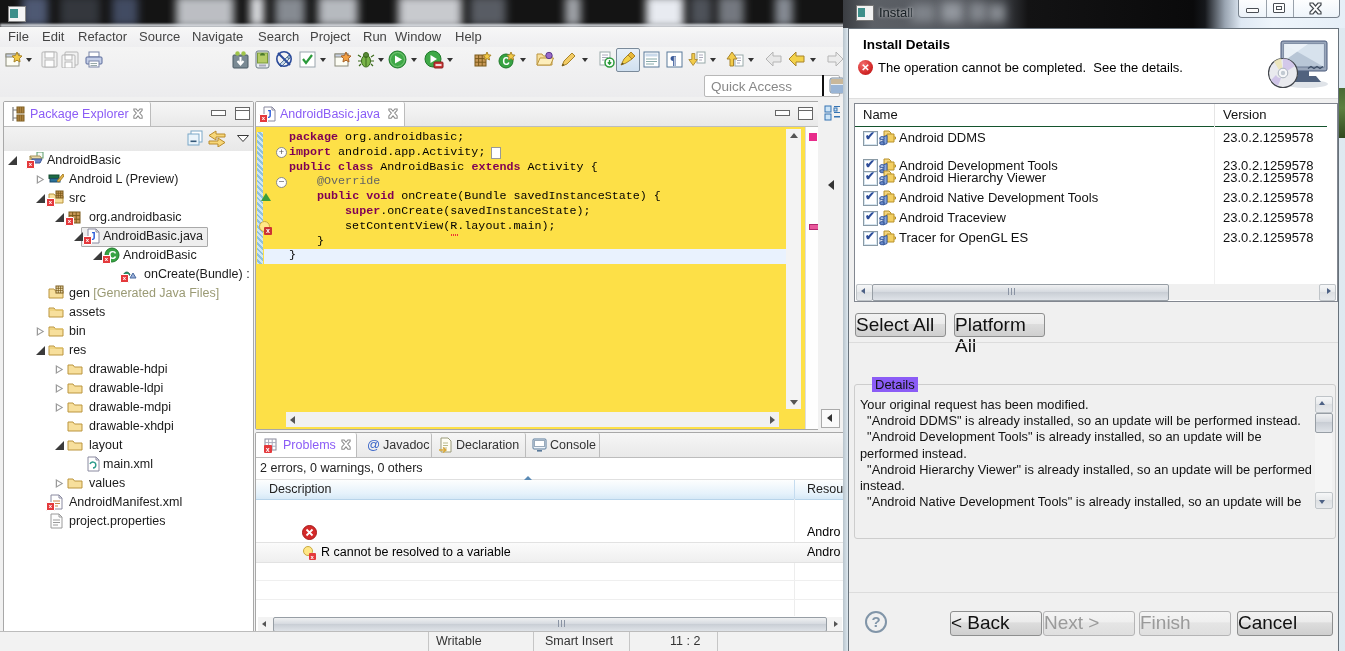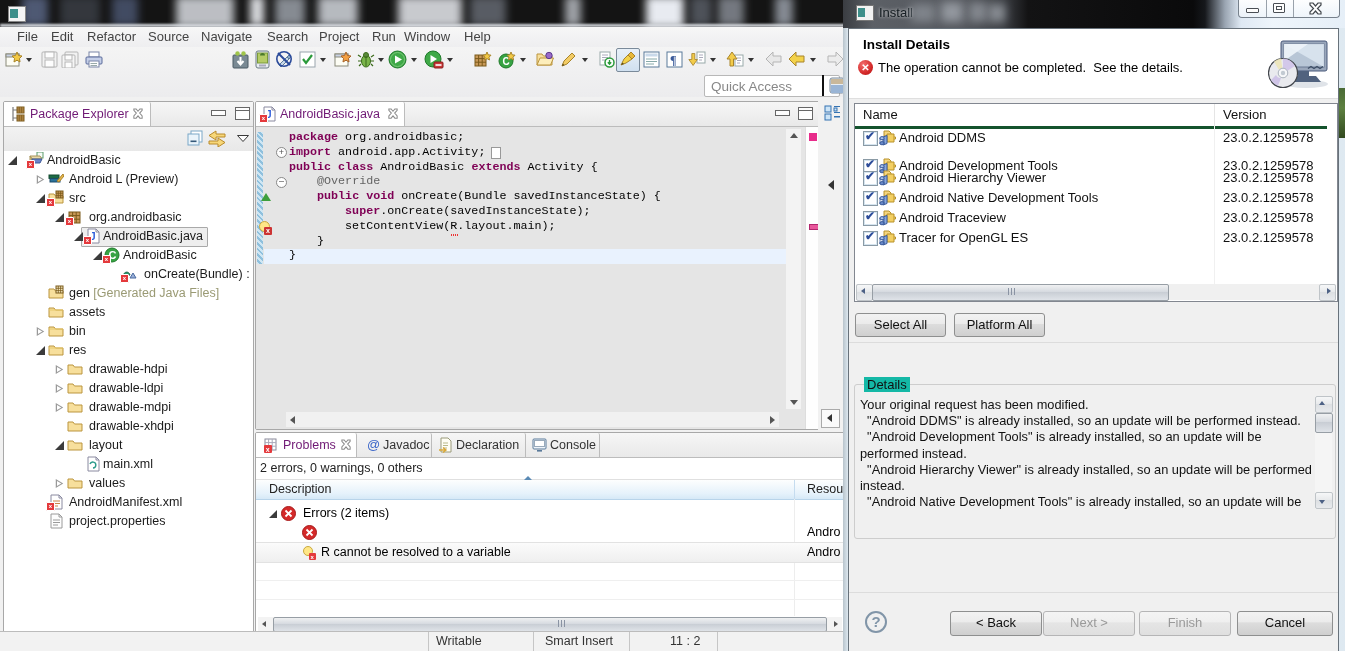--- a/index.html
+++ b/index.html
@@ -6,53 +6,53 @@
 .ab{position:absolute;}
 #root{position:absolute;left:0;top:0;width:1345px;height:651px;}
 
 #tbar{left:0;top:0;width:845px;height:27px;background:#141414;overflow:hidden;}
 #tbar .blob{position:absolute;filter:blur(4px);}
 #ttext{left:30px;top:5px;font-size:13px;color:#111;text-shadow:0 0 3px rgba(255,255,255,.75),0 0 6px rgba(255,255,255,.5);z-index:5;}
 #ticon{left:8px;top:6px;width:16px;height:14px;background:#f4f4f4;border:1px solid #888;z-index:5;}
 #ticon .in{position:absolute;left:1px;top:2px;width:8px;height:9px;background:#3e8f8a;}
 
 #menubar{left:0;top:27px;width:845px;height:20px;background:linear-gradient(#f7f7f7,#eeeef0);color:#444;font-size:13px;}
-#menubar span{position:absolute;top:2px;margin-left:9px;}
+#menubar span{position:absolute;top:2px;}
 
 #toolzone{left:0;top:47px;width:845px;height:50px;background:linear-gradient(#f4f4f4,#ececee);}
 .drop{position:absolute;width:0;height:0;border-left:3.5px solid transparent;border-right:3.5px solid transparent;border-top:4px solid #333;}
 
 #qa{left:680px;top:75px;width:134px;height:20px;background:#fff;border:1px solid #b8b8b8;border-radius:2px;margin-left:24px;}
 #qa span{position:absolute;left:6px;top:3px;color:#888;font-size:13.5px;}
 #perssep{left:822px;top:75px;width:2px;height:21px;background:#111;}
 
 #winbg{left:0;top:97px;width:845px;height:535px;background:#f1f1f1;}
 
 .panel{border:1px solid #a8a8a8;border-radius:2px;background:#fff;}
 .tabrow{position:absolute;left:0;top:0;right:0;height:24px;background:linear-gradient(#f6f6f6,#e9e9e9);border-bottom:1px solid #bcbcbc;}
 .tab{position:absolute;top:0;height:24px;background:#fff;border-right:1px solid #bcbcbc;border-radius:2px 2px 0 0;}
-.tab .lab{position:absolute;top:5px;font-size:12.5px;color:#701a75;white-space:nowrap;}
+.tab .lab{position:absolute;top:5px;font-size:12.5px;color:#8b5cf6;white-space:nowrap;}
 .minmax{position:absolute;top:5px;width:13px;height:11px;border:1px solid #666;background:#fdfdfd;}
 .minmax.mn{height:4px;margin-top:3px;}
 .minmax.mx::before{content:"";position:absolute;left:0;top:2px;right:0;height:1px;background:#666;}
 
 #pkg{left:3px;top:101px;width:249px;height:531px;}
 #pkgtools{position:absolute;left:0;top:25px;right:0;height:24px;background:linear-gradient(#f2f2f2,#e8e8e8);}
 #tree{position:absolute;left:0;top:49px;right:0;bottom:0;background:#fff;font-size:12.5px;color:#1b1b1b;}
 .trow{position:absolute;height:19px;white-space:nowrap;}
 .trow .txt{position:absolute;top:2px;}
 .arr{position:absolute;top:5px;width:9px;height:9px;}
 .arr.open{clip-path:polygon(100% 0,100% 100%,0 100%);background:#3b3b3b;}
 .arr.closed{clip-path:polygon(8% 0,92% 50%,8% 100%);background:#9a9a9a;}
 .arr.closed::after{content:"";position:absolute;left:1.5px;top:2px;width:6px;height:5px;clip-path:polygon(8% 0,80% 50%,8% 100%);background:#fff;}
 .ticon{position:absolute;top:1px;width:16px;height:16px;}
 
 #ed{left:255px;top:101px;width:563px;height:327px;}
 #edtabrow{position:absolute;left:0;top:0;right:0;height:24px;background:linear-gradient(#f6f6f6,#e9e9e9);border-bottom:1px solid #bcbcbc;}
-#edbody{position:absolute;left:0;top:25px;right:0;bottom:0;background:#e5e5e5;}
+#edbody{position:absolute;left:0;top:25px;right:0;bottom:0;background:#fde047;}
 #code{position:absolute;left:33px;top:3px;font-family:"Liberation Mono",monospace;font-size:11.7px;line-height:14.8px;white-space:pre;color:#000;}
 #code .k{color:#7f0055;font-weight:bold;}
 #code .g{color:#646464;}
 #curline{position:absolute;left:8px;top:122px;width:524px;height:15px;background:#e9f2fe;}
 #lstripe{position:absolute;left:1px;top:5px;width:6px;height:132px;background:repeating-linear-gradient(45deg,#cfe6f3 0,#cfe6f3 2px,#8fc0dd 2px,#8fc0dd 4px);}
 #edvs{position:absolute;right:18px;top:2px;width:15px;bottom:20px;background:#f3f3f3;}
 #edhs{position:absolute;left:30px;bottom:2px;height:15px;right:40px;background:#f1f1f1;}
 #edruler{position:absolute;right:0;top:0;width:13px;bottom:0;background:#fefefe;border-left:1px solid #ddd;}
 
 #pb{left:255px;top:432px;width:588px;height:199px;}
@@ -69,21 +69,21 @@
 
 #dlg{left:843px;top:0;width:536px;height:651px;}
 #dlgtitle{position:absolute;left:0;top:0;width:100%;height:28px;background:linear-gradient(90deg,#3a3d42 0,#5c6066 30px,#54575d 120px,#3c3f44 160px,#131314 185px,#0a0a0b 350px,#16181c 362px,#9aa5b2 382px,#dfe9f4 398px,#eef5fb 430px,#e2ecf6 100%);}
 #dlgtitle .blob{position:absolute;filter:blur(5px);}
 .capgrp{left:395px;top:0;height:17px;display:flex;border:1px solid #77818c;border-top:none;border-radius:0 0 4px 4px;overflow:hidden;background:rgba(255,255,255,.35);}
 .cap{position:relative;height:17px;border-right:1px solid #99a2ab;background:linear-gradient(rgba(255,255,255,.85),rgba(235,243,250,.5));}
 .cap:last-child{border-right:none;}
 #dlgframe{position:absolute;left:0;top:28px;width:100%;height:623px;background:linear-gradient(90deg,#b8c4cc,#dde8f0 5px,#e8f1f8 50%,#dde8f0 calc(100% - 9px),#9aa6ae calc(100% - 4px),#3d4449);}
 #dlgc{position:absolute;left:5px;top:28px;width:489px;height:623px;background:#f0f0f0;border:1px solid #68727b;}
 #dlghead{position:absolute;left:0;top:0;width:100%;height:69px;background:#fff;border-bottom:1px solid #dfdfdf;}
-.btn{position:absolute;background:linear-gradient(#f2f2f2,#ebebeb 45%,#dddddd 46%,#cfcfcf);border:1px solid #8e8f8f;border-radius:3px;font-size:13px;color:#111;text-align:center;}
+.btn{position:absolute;background:linear-gradient(#f2f2f2,#ebebeb 45%,#dddddd 46%,#cfcfcf);border:1px solid #8e8f8f;border-radius:3px;font-size:19px;color:#111;text-align:left;}
 .btn.dis{color:#9a9a9a;border-color:#b5b5b6;background:linear-gradient(#f4f4f4,#efefef 45%,#e5e5e5 46%,#dfdfdf);}
 .sbthumb{position:absolute;background:linear-gradient(#f0f1f2,#d6dae0 45%,#c8cdd4 46%,#dfe3e8);border:1px solid #979ea5;border-radius:2px;}
 .sbbtn{position:absolute;background:linear-gradient(#f6f7f8,#e8eaec 45%,#dcdfe2 46%,#e8eaed);border:1px solid #bfc4c8;border-radius:2px;}
 .tri{position:absolute;width:0;height:0;}
 .fold{width:9px;height:9px;border:1px solid #888;border-radius:50%;background:#fff;color:#555;font-size:9px;line-height:9px;text-align:center;}
 .ticon svg{position:absolute;left:0;top:0;}
 .badge{position:absolute;left:-2px;bottom:-1px;width:7px;height:7px;background:#e4393c;border:1px solid #fff;border-radius:1px;color:#fff;font-size:6px;line-height:7px;text-align:center;font-weight:bold;}
 
 #dtable{left:5px;top:74px;width:482px;height:197px;background:#fff;border:1px solid #828790;font-size:13px;color:#111;}
 .drowi{position:absolute;left:1px;right:1px;height:20px;}
@@ -628,28 +628,20 @@
     </div>
     <div id="pbbody">
       <div id="pbinfo">2 errors, 0 warnings, 0 others</div>
       <div id="pbhead">
         <span class="pcell" style="left:13px">Description</span>
         <div class="ab" style="left:538px;top:0;width:1px;height:19px;background:#c5dcef"></div>
         <span class="pcell" style="left:551px">Resou</span>
         <div class="tri" style="left:268px;top:-4px;border-left:4px solid transparent;border-right:4px solid transparent;border-bottom:4px solid #5a8ab5"></div>
       </div>
       <div class="ab" style="left:538px;top:41px;width:1px;height:117px;background:#ededed"></div>
-      <div class="prow" style="top:46px">
-        <div class="arr open" style="left:13px;top:6px;width:8px;height:8px"></div>
-        <svg class="ab" style="left:25px;top:2px" width="15" height="15" viewBox="0 0 15 15">
-            <circle cx="7.5" cy="7.5" r="7" fill="#d42a2a" stroke="#a81a1a"></circle>
-            <path d="M4.5 4.5 L10.5 10.5 M10.5 4.5 L4.5 10.5" stroke="#fff" stroke-width="1.8"></path>
-          </svg>
-        <span class="pcell" style="left:47px">Errors (2 items)</span>
-        </div>
       <div class="prow" style="top:65px">
         <svg class="ab" style="left:46px;top:2px" width="15" height="15" viewBox="0 0 15 15">
             <circle cx="7.5" cy="7.5" r="7" fill="#d42a2a" stroke="#a81a1a"></circle>
             <path d="M4.5 4.5 L10.5 10.5 M10.5 4.5 L4.5 10.5" stroke="#fff" stroke-width="1.8"></path>
           </svg>
         <span class="pcell" style="left:551px">Andro</span>
         </div>
       <div class="prow" style="top:84px;background:linear-gradient(#fbfbfb,#efefef);border-top:1px solid #e2e2e2;border-bottom:1px solid #e2e2e2">
         <svg class="ab" style="left:46px;top:2px" width="15" height="15" viewBox="0 0 15 15">
             <circle cx="6" cy="6" r="4.5" fill="#ffe787" stroke="#c9a93f"></circle>
@@ -726,21 +718,21 @@
           <circle cx="15" cy="34" r="14.5" fill="#e9eaee" stroke="#42464c" stroke-width="1.2"></circle>
           <path d="M15 19.5 A14.5 14.5 0 0 1 27 27 L19 32 A5 5 0 0 0 15 29 Z" fill="#cdbfe8" opacity="0.8"></path>
           <path d="M6 22.5 A14.5 14.5 0 0 1 13 19.6 L14.3 29 A5 5 0 0 0 11 31 Z" fill="#ece5b2" opacity="0.8"></path>
           <path d="M3 41 A14.5 14.5 0 0 0 10 46.7 L13 39 A5 5 0 0 1 8 36 Z" fill="#c3b4e4" opacity="0.7"></path>
           <circle cx="15" cy="34" r="4.8" fill="#f6f7f9" stroke="#aab2bc"></circle>
           <circle cx="15" cy="34" r="2.2" fill="#c2cad2"></circle>
         </svg>
       </div>
 
       <div class="ab" id="dtable">
-        <div class="ab" style="left:0;top:0;right:10px;height:22px;border-bottom:3px solid #14532d">
+        <div class="ab" style="left:0;top:0;right:10px;height:22px;border-bottom:1px solid #14532d">
           <span class="ab" style="left:8px;top:3px">Name</span>
           <div class="ab" style="left:359px;top:0;width:1px;height:22px;background:#e5e5e5"></div>
           <span class="ab" style="left:368px;top:3px">Version</span>
         </div>
         <div class="ab" style="left:359px;top:22px;width:1px;height:158px;background:#f0f0f0"></div>
         <div class="drowi" style="top:24px">
             <svg width="17" height="17" viewBox="0 0 17 17">
               <path d="M5 2 L10 2 L12 4 L12 7 L5 7 Z" fill="#f6d780" stroke="#b8922a"></path>
               <path d="M8 5 L15 5 L15 13 L8 13 Z" fill="#f3cf63" stroke="#b8922a"></path>
               <path d="M15 8 L16.5 8 L16.5 10 L15 10" fill="#f3cf63" stroke="#b8922a"></path>
@@ -825,21 +817,21 @@
           <div class="ab" style="left:152px;top:4px;width:8px;height:7px;background:repeating-linear-gradient(90deg,#8a93a3 0,#8a93a3 1px,transparent 1px,transparent 3px)"></div>
           <div class="sbbtn" style="right:0;top:0;width:15px;height:15px"></div>
           <div class="tri" style="right:5px;top:4px;border-top:3.5px solid transparent;border-bottom:3.5px solid transparent;border-left:4.5px solid #4d6185"></div>
         </div>
       </div>
       <div class="btn" style="left:6px;top:284px;width:89px;height:22px;line-height:21px">Select All</div>
       <div class="btn" style="left:105px;top:284px;width:89px;height:22px;line-height:21px">Platform All</div>
       <div class="ab" style="left:0;top:313px;width:100%;height:1px;background:#dcdcdc"></div>
 
       <div class="ab" id="dgroup">
-        <span class="ab" style="left:9px;top:-8px;background:#14b8a6;padding:0 3px">Details</span>
+        <span class="ab" style="left:17px;top:-8px;background:#8b5cf6;padding:0 3px">Details</span>
         <div class="ab" id="dtext">Your original request has been modified.<br>&nbsp; "Android DDMS" is already installed, so an update will be performed instead.<br>&nbsp; "Android Development Tools" is already installed, so an update will be performed instead.<br>&nbsp; "Android Hierarchy Viewer" is already installed, so an update will be performed instead.<br>&nbsp; "Android Native Development Tools" is already installed, so an update will be</div>
         <div class="ab" style="right:3px;top:11px;width:17px;height:113px;background:#f5f5f5">
           <div class="sbbtn" style="left:0;top:0;width:16px;height:15px"></div>
           <div class="tri" style="left:4px;top:5px;border-left:3.5px solid transparent;border-right:3.5px solid transparent;border-bottom:4.5px solid #4d6185"></div>
           <div class="sbthumb" style="left:0;top:17px;width:16px;height:18px"></div>
           <div class="sbbtn" style="left:0;bottom:0;width:16px;height:15px"></div>
           <div class="tri" style="left:4px;bottom:5px;border-left:3.5px solid transparent;border-right:3.5px solid transparent;border-top:4.5px solid #4d6185"></div>
         </div>
       </div>
       <div class="ab" style="left:0;top:563px;width:100%;height:1px;background:#dcdcdc"></div>

